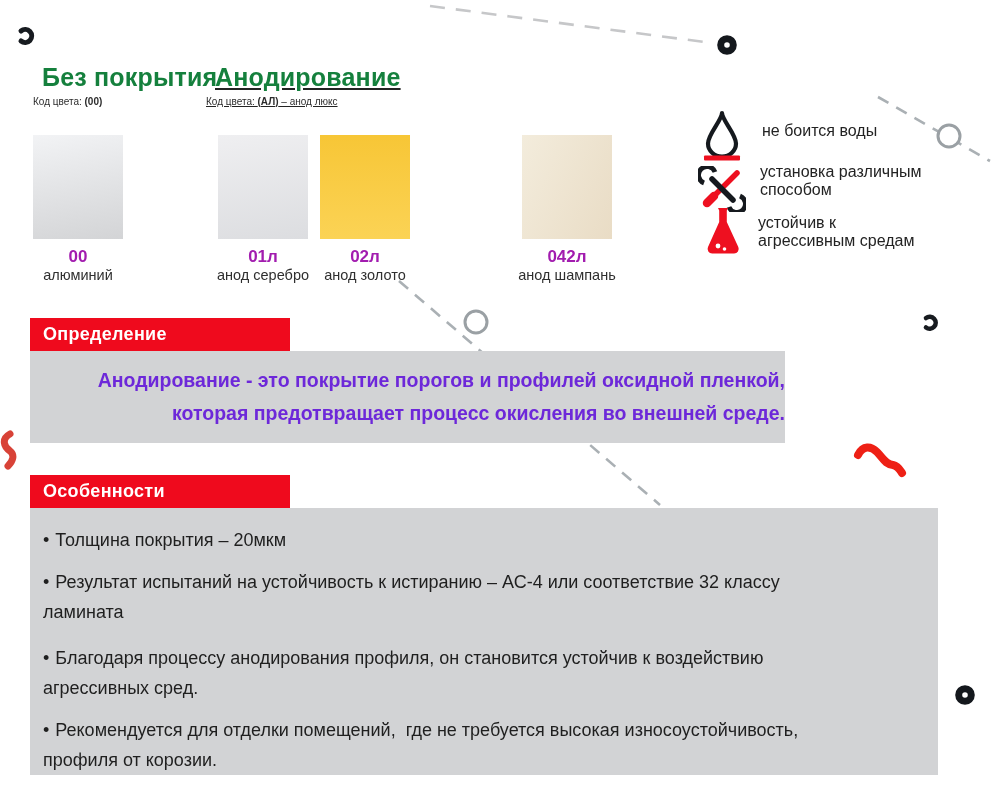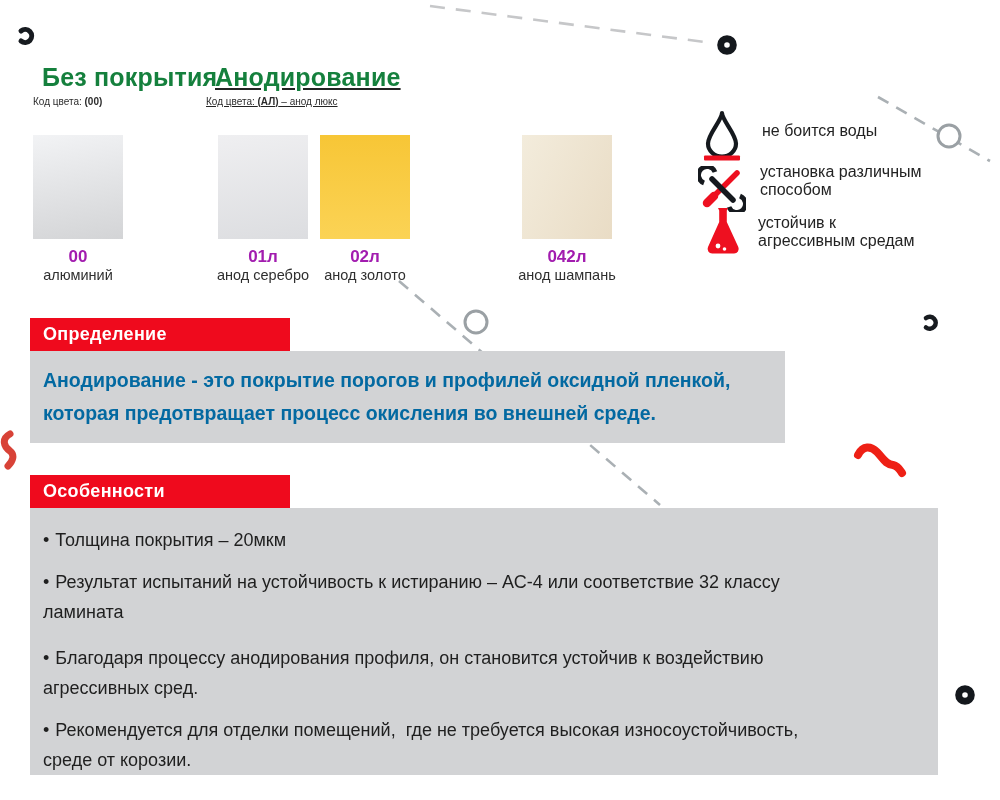--- a/index.html
+++ b/index.html
@@ -21,21 +21,21 @@
   .swatch .code{font-size:17px;font-weight:600;color:#a21caf;line-height:20px;}
   .swatch .nm{font-size:14.5px;color:#2f2f2f;line-height:17px;}
   
   .adv{position:absolute;z-index:2;}
   
   .banner{position:absolute;left:30px;width:260px;height:33px;background:#ef0a1d;z-index:2;}
   .banner span{display:block;padding-left:13px;font-size:18px;font-weight:700;color:#ffffff;line-height:32px;letter-spacing:.3px;}
   .graybox{position:absolute;left:30px;background:#d2d3d5;z-index:1;}
   #def-banner{top:318px;}
   #def-box{top:351px;width:755px;height:92px;}
-  #def-box .dl{padding-left:13px;font-size:19.5px;font-weight:600;color:#0369a1;line-height:33px;white-space:pre-wrap;}
+  #def-box .dl{padding-left:13px;font-size:19.5px;font-weight:600;color:#6d28d9;line-height:33px;white-space:pre-wrap;text-align:right;}
   #def-box .dl:first-child{padding-top:13px;}
   #feat-banner{top:475px;}
   #feat-box{top:508px;width:908px;height:267px;}
   #feat-box .wrap{padding:17px 0 0 13px;}
   .bullet{font-size:18px;color:#1f1f1f;line-height:30px;white-space:pre-wrap;}
   .bullet .dot{font-size:18px;margin-right:6px;}
   .mb12{margin-bottom:12px;} .mb16{margin-bottom:16px;}
 </style>
 </head>
 <body>
@@ -137,17 +137,17 @@
   </div>
 
   <div class="banner" id="feat-banner">
     <span>Особенности</span>
   </div>
   <div class="graybox" id="feat-box">
     <div class="wrap">
       <div class="bullet mb12"><span class="dot">•</span><span>Толщина покрытия – 20мкм</span></div>
       <div class="bullet mb16"><span class="dot">•</span><span>Результат испытаний на устойчивость к истиранию – АС-4 или соответствие 32 классу</span><br><span>ламината</span></div>
       <div class="bullet mb12"><span class="dot">•</span><span>Благодаря процессу анодирования профиля, он становится устойчив к воздействию</span><br><span>агрессивных сред.</span></div>
-      <div class="bullet"><span class="dot">•</span><span>Рекомендуется для отделки помещений,  где не требуется высокая износоустойчивость,</span><br><span>среде от корозии.</span></div>
+      <div class="bullet"><span class="dot">•</span><span>Рекомендуется для отделки помещений,  где не требуется высокая износоустойчивость,</span><br><span>профиля от корозии.</span></div>
     </div>
   </div>
 
 </div>
 
 </body></html>

